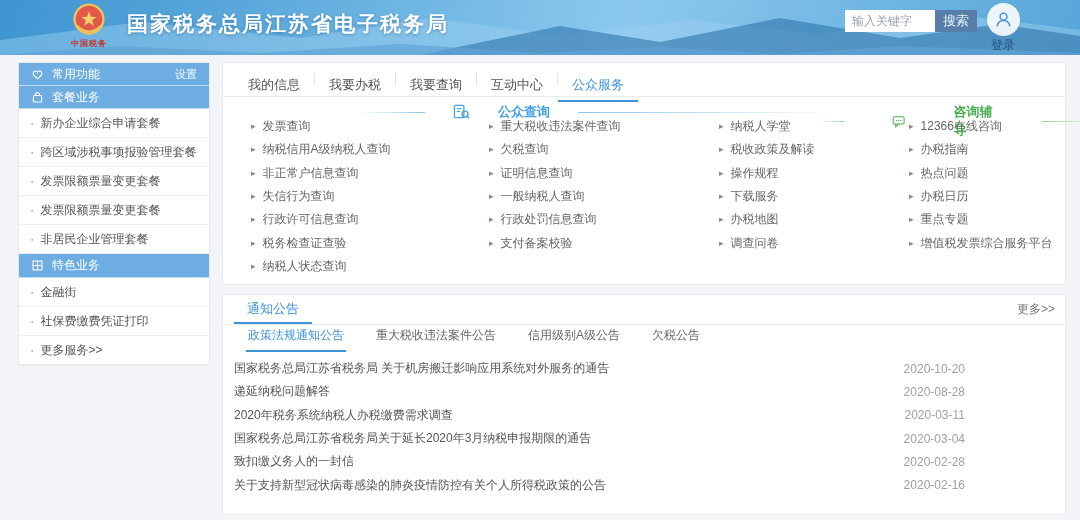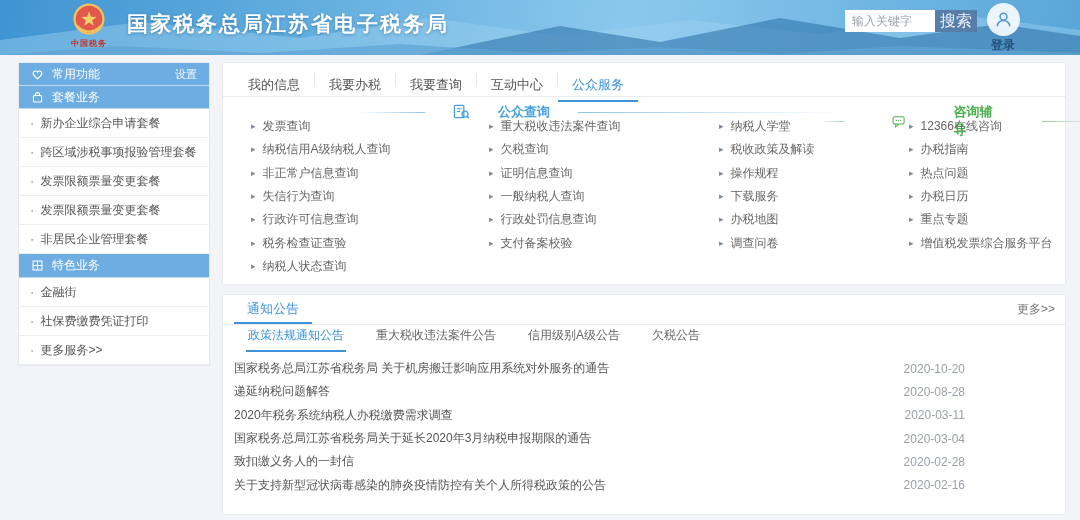--- a/index.html
+++ b/index.html
@@ -11,24 +11,24 @@
     background:linear-gradient(100deg,#3f94d1 0%,#64afdf 30%,#8cc8ee 58%,#58a6d9 100%);overflow:hidden;}
   .mountains{position:absolute;left:0;top:0;width:100%;height:100%;display:block;}
   .logo{position:absolute;left:62px;top:2px;width:54px;text-align:center;z-index:2;}
   .logo svg{display:block;margin:0 auto;}
   .logo-caption{font-size:8px;color:#c8352a;font-weight:bold;letter-spacing:1px;}
   .site-title{position:absolute;left:127px;top:0;height:48px;display:flex;align-items:center;z-index:2;
     color:#fff;font-size:21px;font-weight:bold;letter-spacing:2px;text-shadow:0 1px 3px rgba(20,80,130,.45);}
   .search-box{position:absolute;left:845px;top:10px;display:flex;height:16px;z-index:2;}
   .search-input{width:90px;height:22px;border:0;outline:none;padding:0 7px;font-size:12px;color:#333;background:#fff;font-family:inherit;}
   .search-input::placeholder{color:#9aa3ab;}
-  .search-button{width:42px;height:22px;border:0;background:#567ea9;color:#e9f2fa;font-size:16px;cursor:pointer;font-family:inherit;}
+  .search-button{width:42px;height:22px;border:0;background:#567ea9;color:#e9f2fa;font-size:13px;cursor:pointer;font-family:inherit;}
   .login-area{position:absolute;left:983px;top:3px;width:40px;text-align:center;cursor:pointer;z-index:2;}
   .avatar{width:33px;height:33px;border-radius:50%;background:rgba(255,255,255,.88);margin:0 auto;display:flex;align-items:center;justify-content:center;}
-  .login-label{display:block;font-size:12px;color:#24517a;margin-top:1px;font-weight:bold;}
+  .login-label{display:block;font-size:12px;color:#24517a;margin-top:1px;}
 
   
   .sidebar{position:absolute;left:18px;top:62px;width:192px;background:#fff;border:1px solid #e7eaec;}
   .side-head{height:23px;background:#6dade1;color:#fff;display:flex;align-items:center;padding:0 12px;
     font-size:12px;border-bottom:1px solid rgba(255,255,255,.55);cursor:pointer;}
   .side-head.special{height:24px;}
   .side-head .ico{display:flex;margin-right:8px;}
   .side-head .act{margin-left:auto;font-size:11px;color:#f2f8fd;cursor:pointer;}
   .side-item{height:29px;display:flex;align-items:center;padding:0 12px;font-size:12px;color:#555;
     border-bottom:1px solid #efefef;cursor:pointer;white-space:nowrap;overflow:hidden;}

